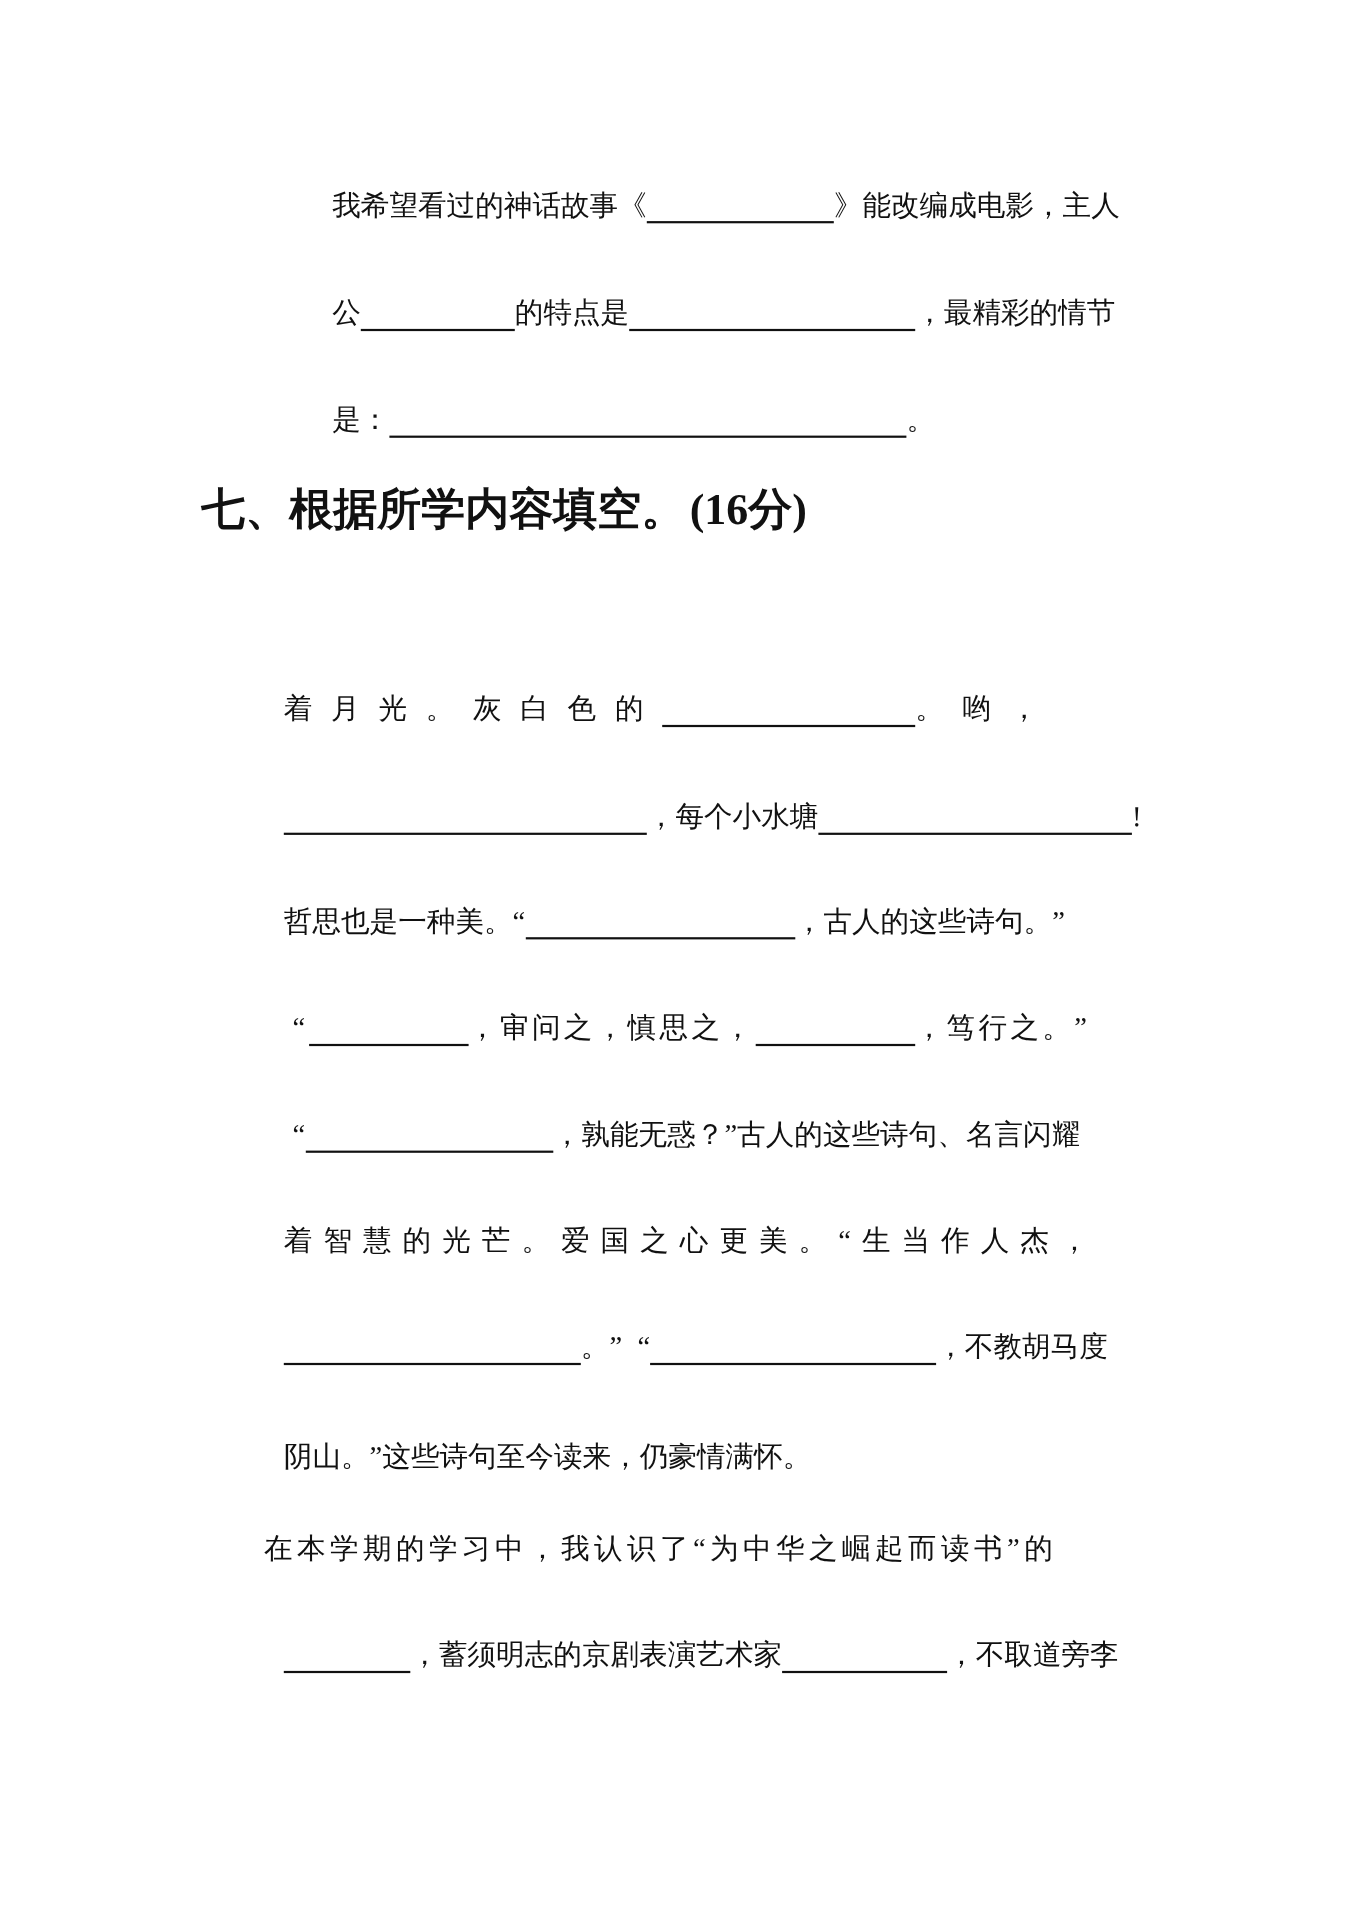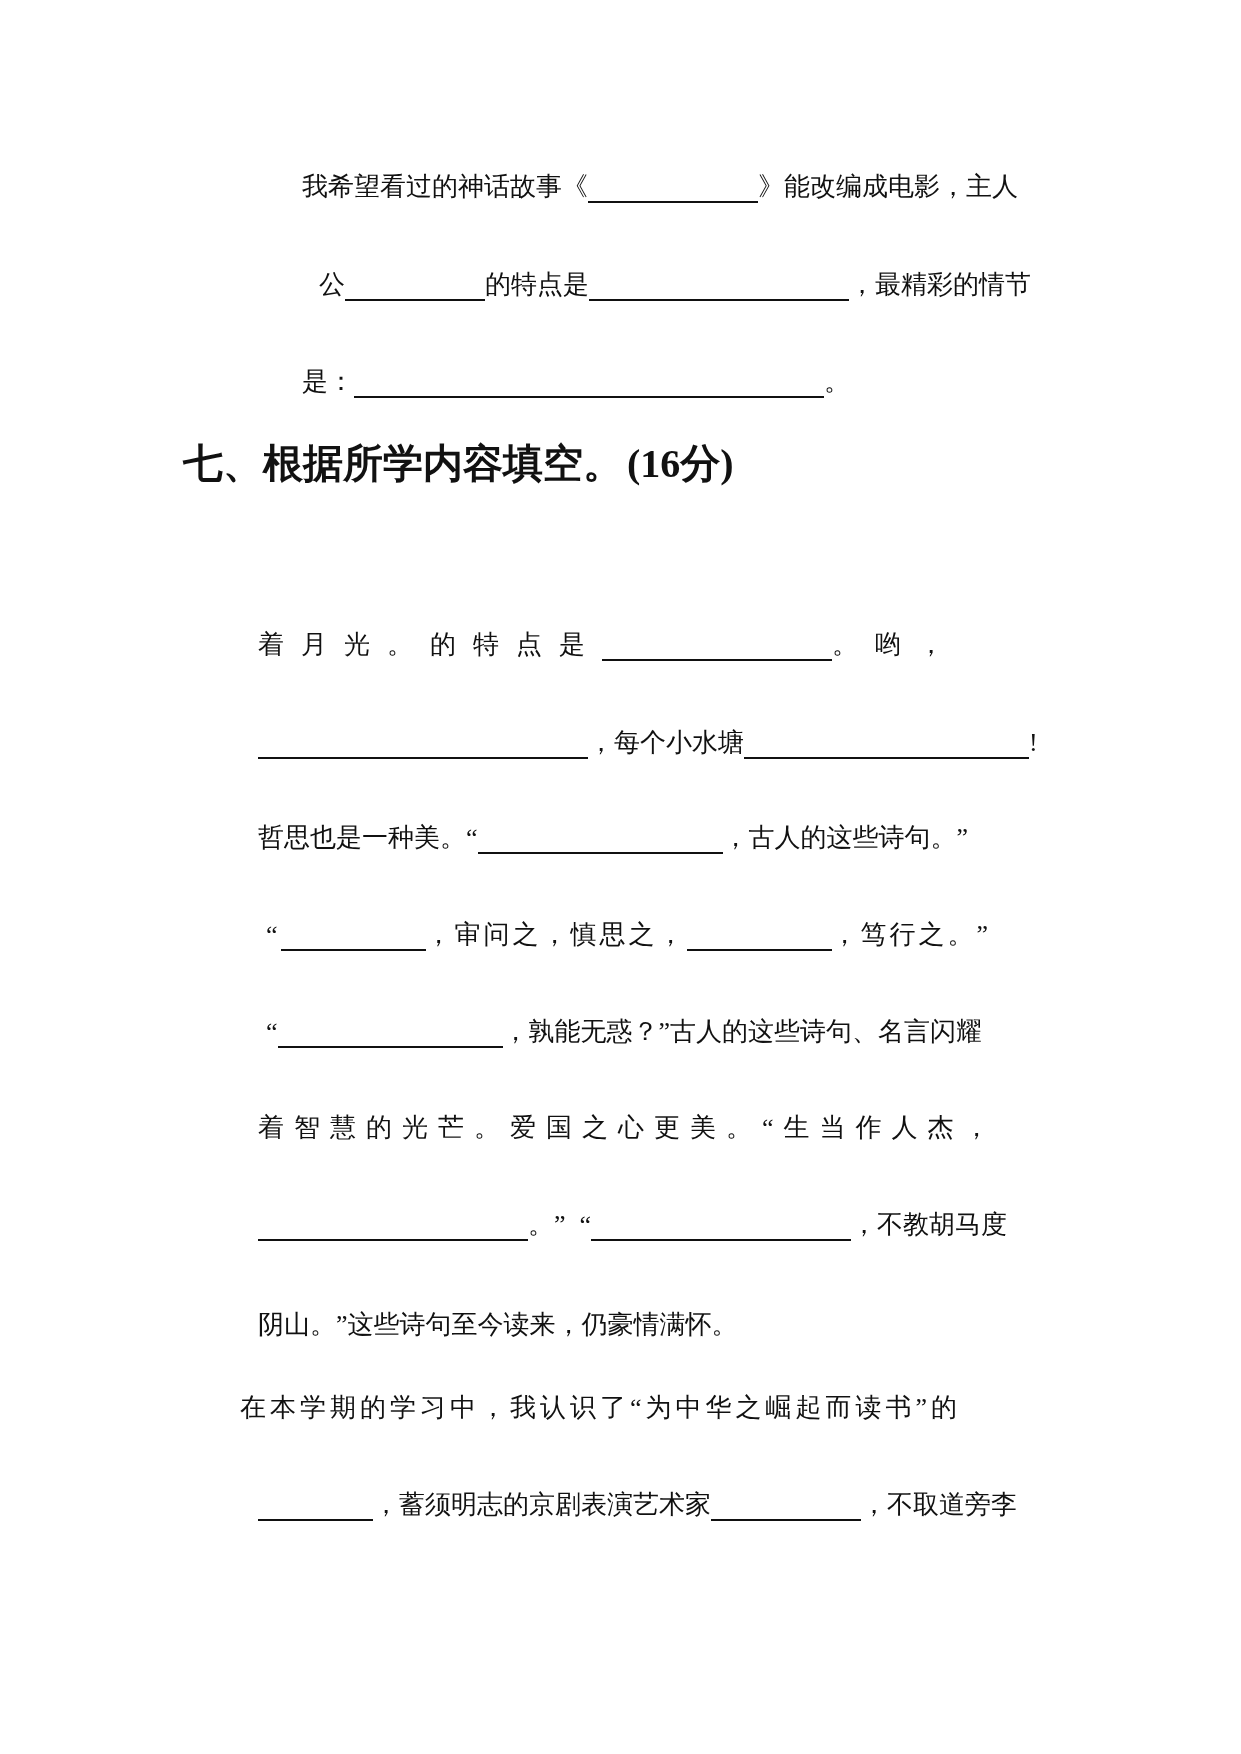--- a/index.html
+++ b/index.html
@@ -55,35 +55,35 @@
 </style>
 </head>
 <body>
 
 <div class="page">
 
   <div class="line" style="left:302px; top:166px;">
     <span class="seg">我希望看过的神话故事《</span><span class="blank w170"></span><span class="seg">》能改编成电影，主人</span>
   </div>
 
-  <div class="line" style="left:302px; top:264px;margin-left:17px;">
+  <div class="line" style="left:302px; top:264px;">
     <span class="seg">公</span><span class="blank w140"></span><span class="seg">的特点是</span><span class="blank w260"></span><span class="seg">，最精彩的情节</span>
   </div>
 
   <div class="line" style="left:302px; top:361px;">
     <span class="seg">是：</span><span class="blank w470"></span><span class="seg">。</span>
   </div>
 
   <div class="line heading" style="left:183px; top:442px;">
     <span class="seg">七、根据所学内容填空。</span><span class="seg points">(16分)</span>
   </div>
 
 
   <div class="line ls17" style="left:258px; top:624px;">
-    <span class="seg">着月光。的特点是</span><span class="blank w230"></span><span class="seg">。哟，</span>
+    <span class="seg">着月光。灰白色的</span><span class="blank w230"></span><span class="seg">。哟，</span>
   </div>
 
   <div class="line" style="left:258px; top:722px;">
     <span class="blank w330"></span><span class="seg">，每个小水塘</span><span class="blank w285"></span><span class="seg">!</span>
   </div>
 
   <div class="line" style="left:258px; top:817px;">
     <span class="seg">哲思也是一种美。“</span><span class="blank w245"></span><span class="seg">，古人的这些诗句。”</span>
   </div>
 

